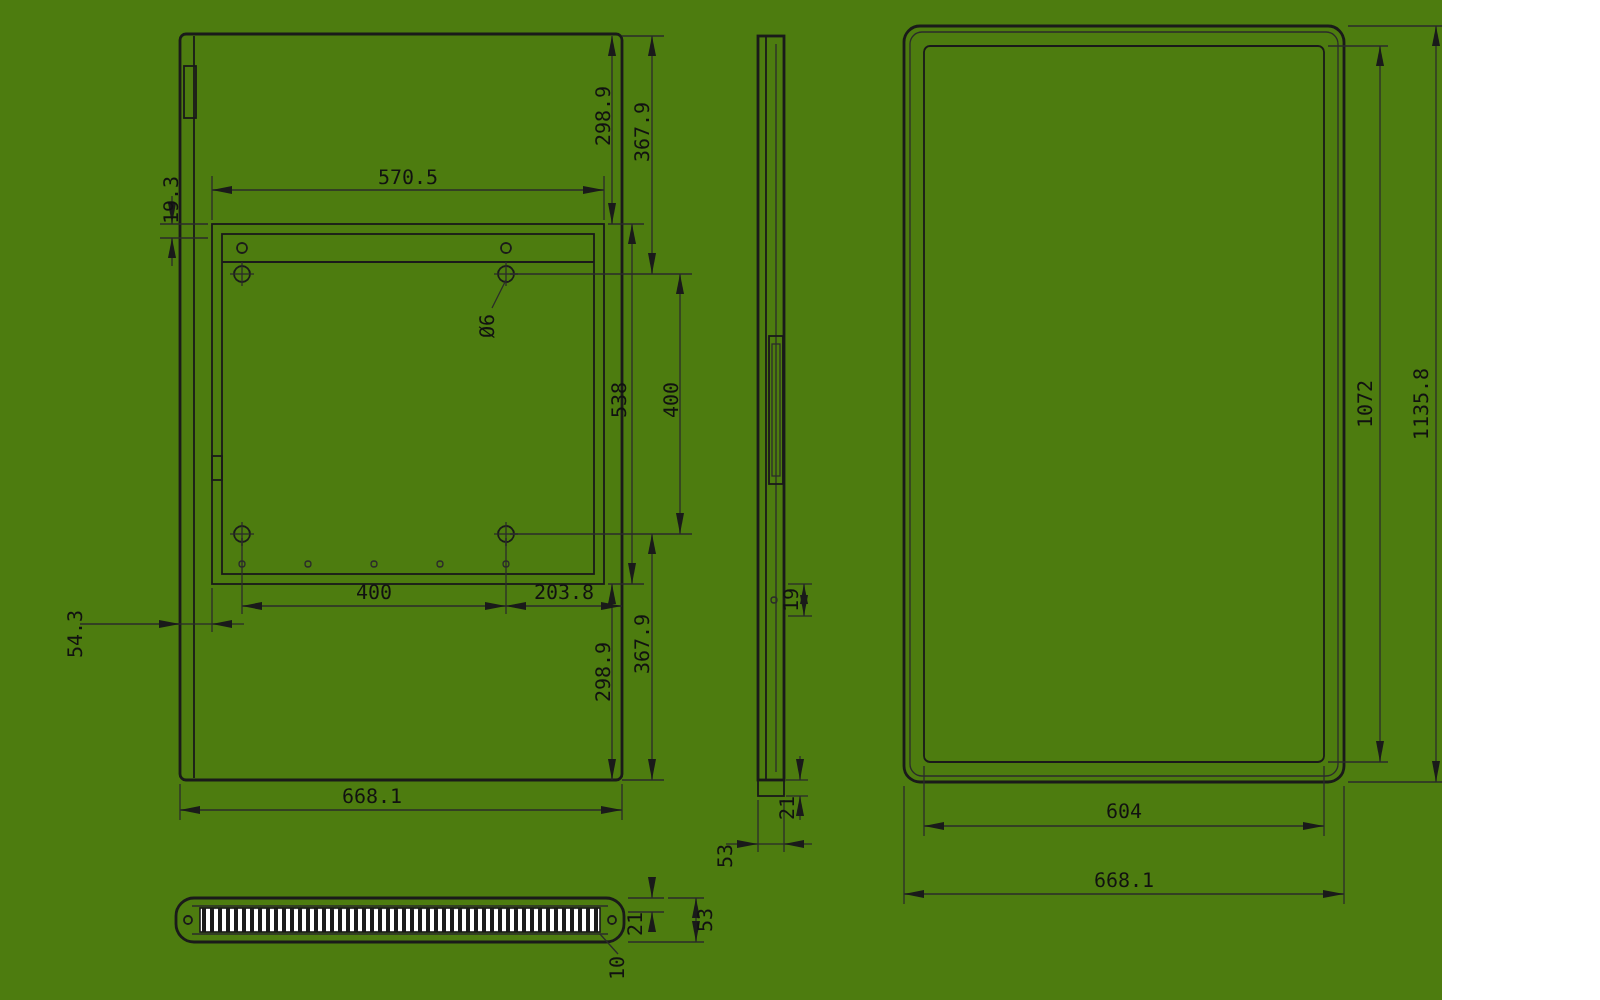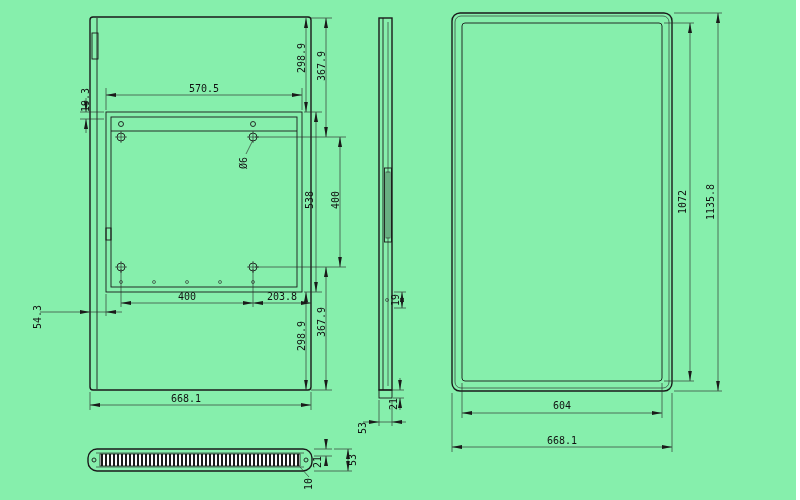--- a/index.html
+++ b/index.html
@@ -1,16 +1,16 @@
 <!DOCTYPE html>
 <html><head>
 <meta charset="utf-8">
 <style>
   html,body{margin:0;padding:0;background:#ffffff;}
-  .sheet{position:relative;width:796px;height:500px;background:#86efac;overflow:hidden;
+  .sheet{position:relative;width:721px;height:500px;background:#4d7c0f;overflow:hidden;
          font-family:"DejaVu Sans Mono", monospace;}
   svg{position:absolute;top:0;left:0;}
   .o{fill:none;stroke:#1a1a1a;stroke-width:1.4;}
   .m{fill:none;stroke:#1a1a1a;stroke-width:0.9;}
   .d{fill:none;stroke:#2b2b2b;stroke-width:0.65;}
   .t{font:10px "DejaVu Sans Mono", monospace;fill:#111;}
 </style>
 </head>
 <body>
 

